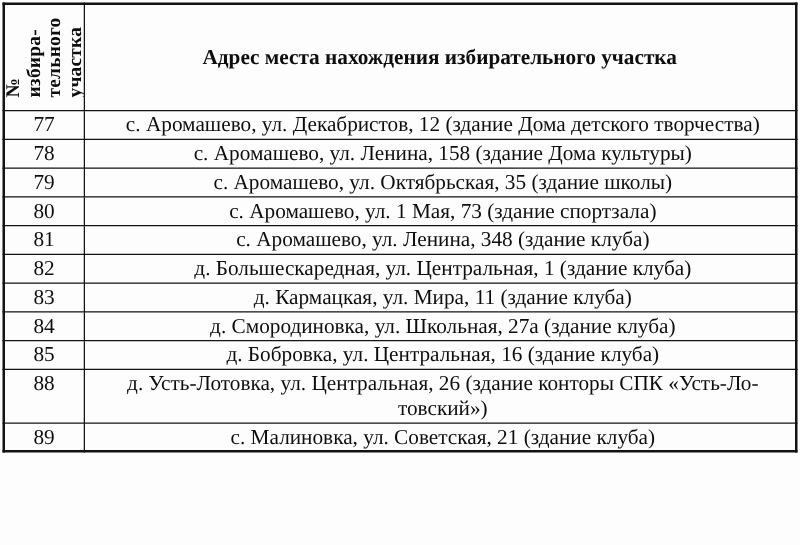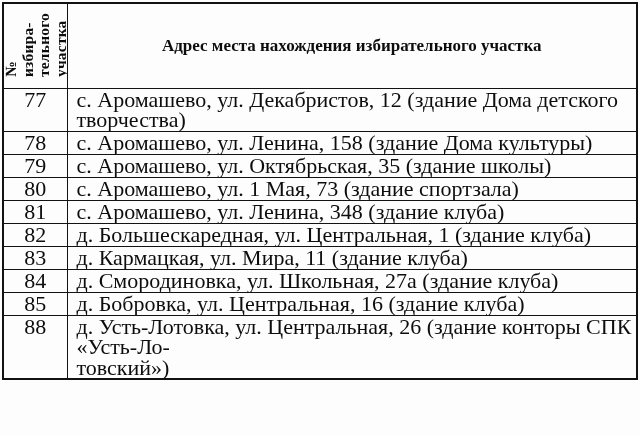--- a/index.html
+++ b/index.html
@@ -51,30 +51,30 @@
     font-weight: bold;
     text-align: left;
     letter-spacing: 0.2px;
   }
   .addr-header-text {
     display: inline-block;
     padding: 0 10px;
   }
   tbody td {
     height: 23px;
-    font-size: 22px;
+    font-size: 17px;
     line-height: 20.5px;
     vertical-align: top;
     padding: 1px 4px 0 4px;
   }
   td.num-cell {
     text-align: center;
   }
   td.addr-cell {
-    text-align: left;
+    text-align: center;
     padding-left: 9px;
     white-space: pre-line;
   }
 </style>
 </head>
 <body>
 
 <div class="page">
   <table class="stations">
     <colgroup>
@@ -140,16 +140,20 @@
   </tr>
 
 
 
   <tr>
     <td class="num-cell">88</td>
     <td class="addr-cell">д. Усть-Лотовка, ул. Центральная, 26 (здание конторы СПК «Усть-Ло-
 товский»)</td>
   </tr>
 
+  <tr>
+    <td class="num-cell">89</td>
+    <td class="addr-cell">с. Малиновка, ул. Советская, 21 (здание клуба)</td>
+  </tr>
 
 </tbody>
   </table>
 </div>
 
 </body></html>

